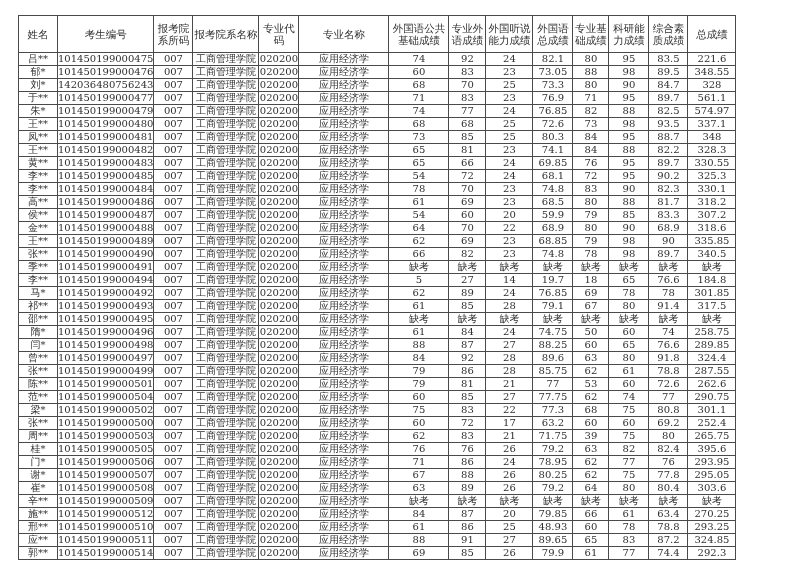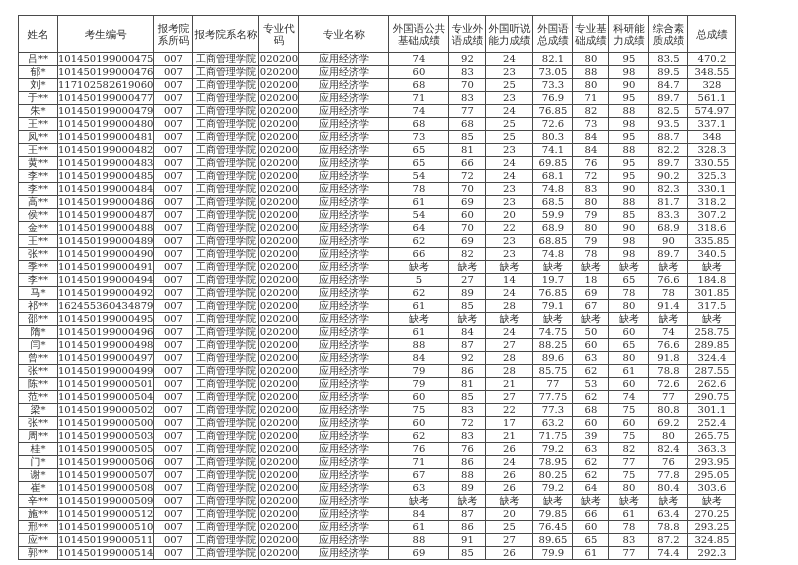--- a/index.html
+++ b/index.html
@@ -109,41 +109,41 @@
             <td class="cell-dept-name">工商管理学院</td>
             <td class="cell-major-code">020200</td>
             <td class="cell-major-name">应用经济学</td>
             <td class="cell-foreign-lang-basic-score">74</td>
             <td class="cell-major-foreign-lang-score">92</td>
             <td class="cell-listening-speaking-score">24</td>
             <td class="cell-foreign-lang-total-score">82.1</td>
             <td class="cell-major-basic-score">80</td>
             <td class="cell-research-ability-score">95</td>
             <td class="cell-comprehensive-quality-score">83.5</td>
-            <td class="cell-total-score">470.2</td>
+            <td class="cell-total-score">221.6</td>
           </tr>
           <tr>
             <td class="cell-name">郁*</td>
             <td class="cell-candidate-id">101450199000476</td>
             <td class="cell-dept-code">007</td>
             <td class="cell-dept-name">工商管理学院</td>
             <td class="cell-major-code">020200</td>
             <td class="cell-major-name">应用经济学</td>
             <td class="cell-foreign-lang-basic-score">60</td>
             <td class="cell-major-foreign-lang-score">83</td>
             <td class="cell-listening-speaking-score">23</td>
             <td class="cell-foreign-lang-total-score">73.05</td>
             <td class="cell-major-basic-score">88</td>
             <td class="cell-research-ability-score">98</td>
             <td class="cell-comprehensive-quality-score">89.5</td>
             <td class="cell-total-score">348.55</td>
           </tr>
           <tr>
             <td class="cell-name">刘*</td>
-            <td class="cell-candidate-id">117102582619060</td>
+            <td class="cell-candidate-id">142036480756243</td>
             <td class="cell-dept-code">007</td>
             <td class="cell-dept-name">工商管理学院</td>
             <td class="cell-major-code">020200</td>
             <td class="cell-major-name">应用经济学</td>
             <td class="cell-foreign-lang-basic-score">68</td>
             <td class="cell-major-foreign-lang-score">70</td>
             <td class="cell-listening-speaking-score">25</td>
             <td class="cell-foreign-lang-total-score">73.3</td>
             <td class="cell-major-basic-score">80</td>
             <td class="cell-research-ability-score">90</td>
@@ -401,21 +401,21 @@
             <td class="cell-major-foreign-lang-score">89</td>
             <td class="cell-listening-speaking-score">24</td>
             <td class="cell-foreign-lang-total-score">76.85</td>
             <td class="cell-major-basic-score">69</td>
             <td class="cell-research-ability-score">78</td>
             <td class="cell-comprehensive-quality-score">78</td>
             <td class="cell-total-score">301.85</td>
           </tr>
           <tr>
             <td class="cell-name">祁**</td>
-            <td class="cell-candidate-id">162455360434879</td>
+            <td class="cell-candidate-id">101450199000493</td>
             <td class="cell-dept-code">007</td>
             <td class="cell-dept-name">工商管理学院</td>
             <td class="cell-major-code">020200</td>
             <td class="cell-major-name">应用经济学</td>
             <td class="cell-foreign-lang-basic-score">61</td>
             <td class="cell-major-foreign-lang-score">85</td>
             <td class="cell-listening-speaking-score">28</td>
             <td class="cell-foreign-lang-total-score">79.1</td>
             <td class="cell-major-basic-score">67</td>
             <td class="cell-research-ability-score">80</td>
@@ -589,21 +589,21 @@
             <td class="cell-dept-name">工商管理学院</td>
             <td class="cell-major-code">020200</td>
             <td class="cell-major-name">应用经济学</td>
             <td class="cell-foreign-lang-basic-score">76</td>
             <td class="cell-major-foreign-lang-score">76</td>
             <td class="cell-listening-speaking-score">26</td>
             <td class="cell-foreign-lang-total-score">79.2</td>
             <td class="cell-major-basic-score">63</td>
             <td class="cell-research-ability-score">82</td>
             <td class="cell-comprehensive-quality-score">82.4</td>
-            <td class="cell-total-score">363.3</td>
+            <td class="cell-total-score">395.6</td>
           </tr>
           <tr>
             <td class="cell-name">门*</td>
             <td class="cell-candidate-id">101450199000506</td>
             <td class="cell-dept-code">007</td>
             <td class="cell-dept-name">工商管理学院</td>
             <td class="cell-major-code">020200</td>
             <td class="cell-major-name">应用经济学</td>
             <td class="cell-foreign-lang-basic-score">71</td>
             <td class="cell-major-foreign-lang-score">86</td>
@@ -681,21 +681,21 @@
           <tr>
             <td class="cell-name">邢**</td>
             <td class="cell-candidate-id">101450199000510</td>
             <td class="cell-dept-code">007</td>
             <td class="cell-dept-name">工商管理学院</td>
             <td class="cell-major-code">020200</td>
             <td class="cell-major-name">应用经济学</td>
             <td class="cell-foreign-lang-basic-score">61</td>
             <td class="cell-major-foreign-lang-score">86</td>
             <td class="cell-listening-speaking-score">25</td>
-            <td class="cell-foreign-lang-total-score">76.45</td>
+            <td class="cell-foreign-lang-total-score">48.93</td>
             <td class="cell-major-basic-score">60</td>
             <td class="cell-research-ability-score">78</td>
             <td class="cell-comprehensive-quality-score">78.8</td>
             <td class="cell-total-score">293.25</td>
           </tr>
           <tr>
             <td class="cell-name">应**</td>
             <td class="cell-candidate-id">101450199000511</td>
             <td class="cell-dept-code">007</td>
             <td class="cell-dept-name">工商管理学院</td>

